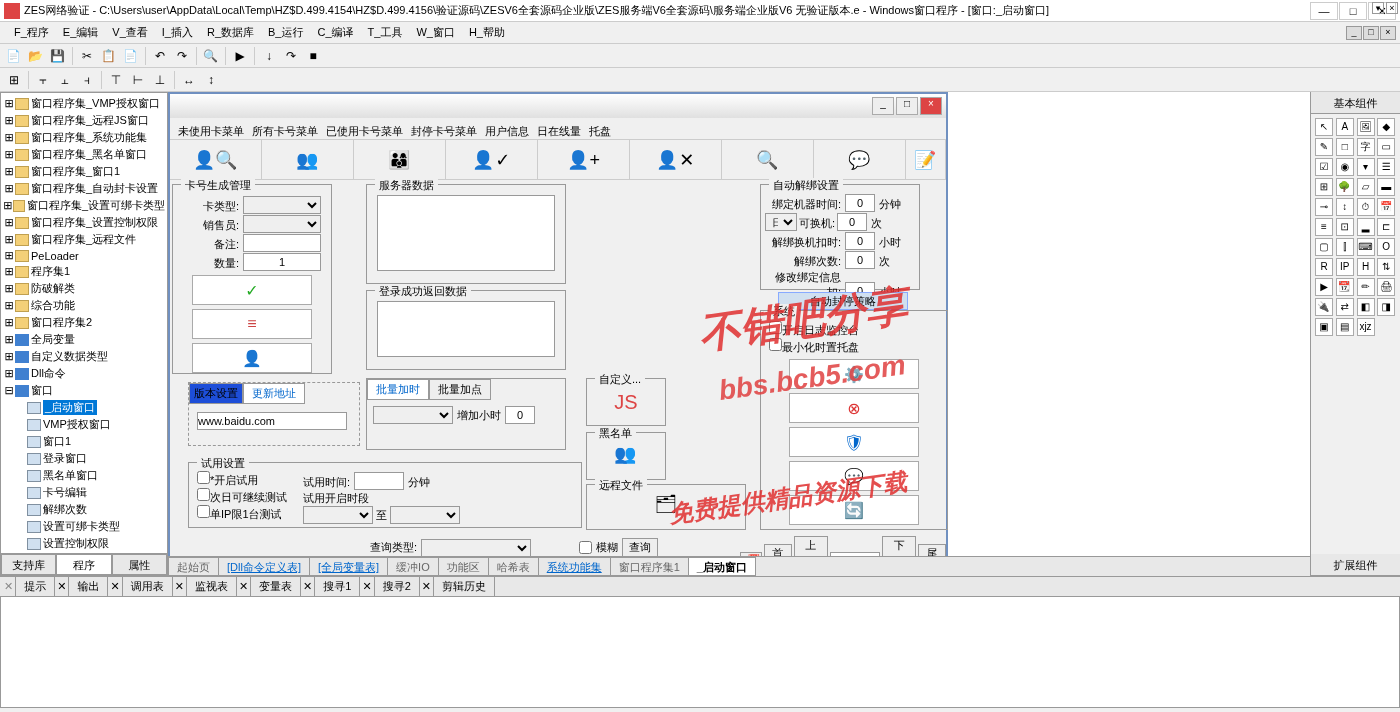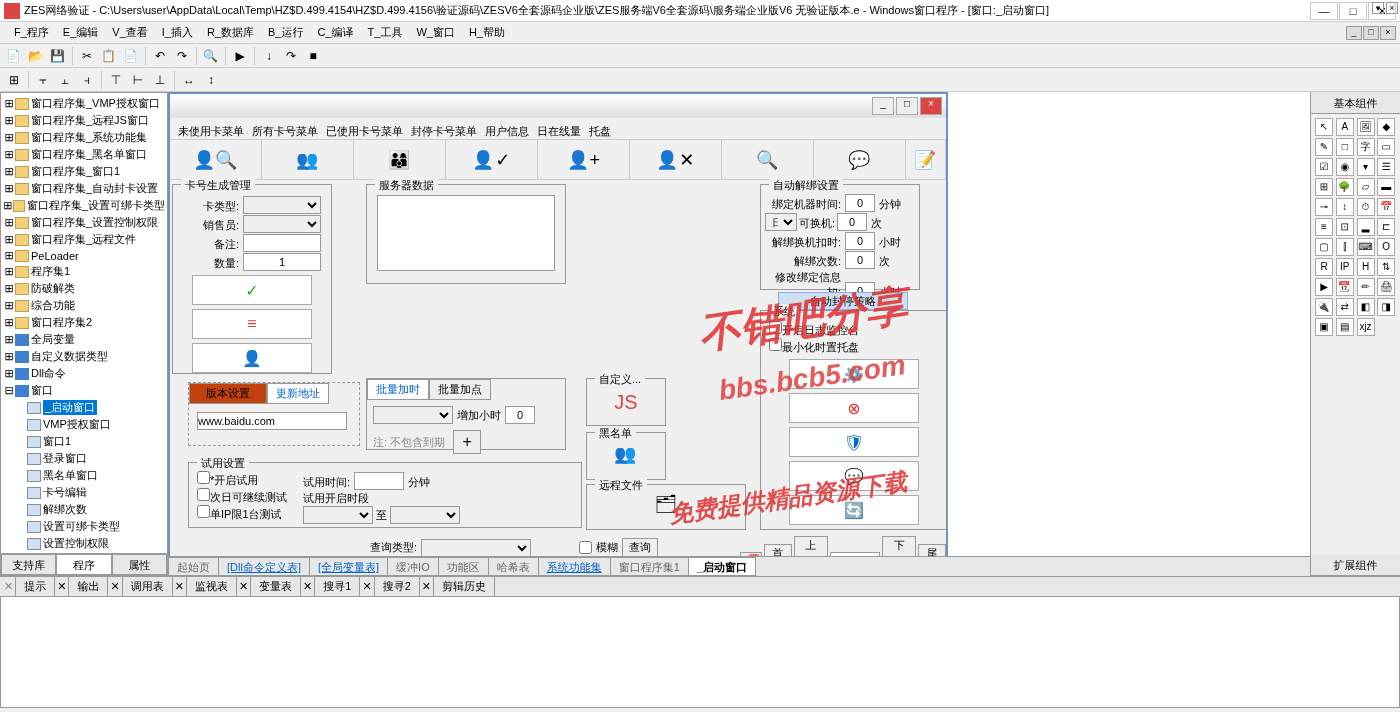--- a/index.html
+++ b/index.html
@@ -322,20 +322,24 @@
           <div class="big-btn" style="color:#2a2">✓</div>
           <div class="big-btn" style="color:#c44">≡</div>
           <div class="big-btn" style="color:#fa0">👤</div>
         </div>
       </div>
 
       <div class="groupbox" style="left:196px;top:90px;width:200px;height:100px">
         <div class="groupbox-title">服务器数据</div>
         <div class="textarea" style="margin:10px;height:76px"></div>
       </div>
+      <div class="groupbox" style="left:196px;top:196px;width:200px;height:80px">
+        <div class="groupbox-title">登录成功返回数据</div>
+        <div class="textarea" style="margin:10px;height:56px"></div>
+      </div>
 
       <div class="groupbox" style="left:590px;top:90px;width:160px;height:106px">
         <div class="groupbox-title">自动解绑设置</div>
         <div style="padding:8px 4px;font-size:10px">
           <div class="fld">
               <label style="width:76px">绑定机器时间:</label>
               <input style="width: 30px; text-align: center;" value="0">
               <span style="margin-left:4px">分钟</span>
             </div>
           <div class="fld">
@@ -372,39 +376,35 @@
           <div class="big-btn" style="width:130px">⚙️</div>
           <div class="big-btn" style="width:130px;color:#d33">⊗</div>
           <div class="big-btn" style="width:130px;color:#06c">🛡</div>
           <div class="big-btn" style="width:130px;color:#2a2">💬</div>
           <div class="big-btn" style="width:130px;color:#39c">🔄</div>
         </div>
       </div>
 
       <div style="position:absolute;left:18px;top:288px;width:172px;height:64px;border:1px dashed #999">
         <div style="display:flex">
-          <div style="padding:2px 16px;border:1px solid #999;background:#c2410c">版本设置</div>
+          <div style="padding:2px 4px;border:1px solid #999;background:#1d4ed8">版本设置</div>
           <div style="padding:2px 8px;border:1px solid #999;background:#fff;color:#06c">更新地址</div>
         </div>
         <input style="margin: 8px; width: 150px; border: 1px solid rgb(153, 153, 153); height: 18px;" value="www.baidu.com">
       </div>
 
       <div style="position:absolute;left:196px;top:284px;width:200px;height:72px;border:1px solid #999">
         <div style="display:flex">
           <div style="padding:2px 8px;border:1px solid #999;background:#fff;color:#06c">批量加时</div>
           <div style="padding:2px 8px;border:1px solid #999;background:#eee">批量加点</div>
         </div>
         <div style="padding:6px;display:flex;align-items:center;gap:4px">
           <select style="width:80px;height:18px;border:1px solid #999"></select>
           <span>增加小时</span>
           <input style="width: 30px; text-align: center; border: 1px solid rgb(153, 153, 153); height: 18px;" value="0">
-        </div>
-        <div style="padding:0 6px;display:flex;align-items:center;gap:8px">
-          <span style="color:#888">注: 不包含到期</span>
-          <button class="btn" style="width:28px;height:24px;font-size:16px">+</button>
         </div>
       </div>
 
       <div class="groupbox" style="left:416px;top:284px;width:80px;height:48px">
         <div class="groupbox-title">自定义...</div>
         <div style="text-align:center;padding:12px;font-size:20px;color:#d44">JS</div>
       </div>
       <div class="groupbox" style="left:416px;top:338px;width:80px;height:48px">
         <div class="groupbox-title">黑名单</div>
         <div style="text-align:center;padding:10px;font-size:18px">👥</div>

